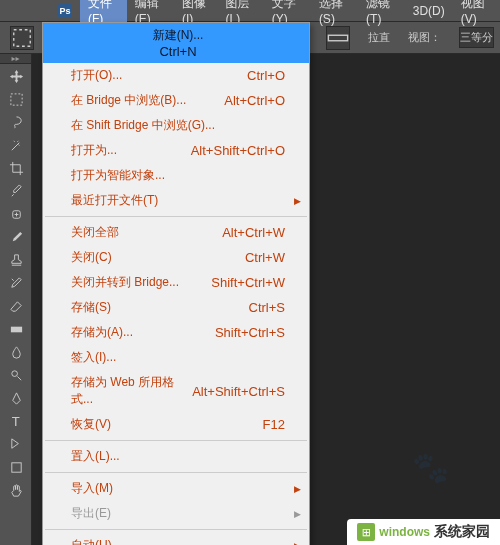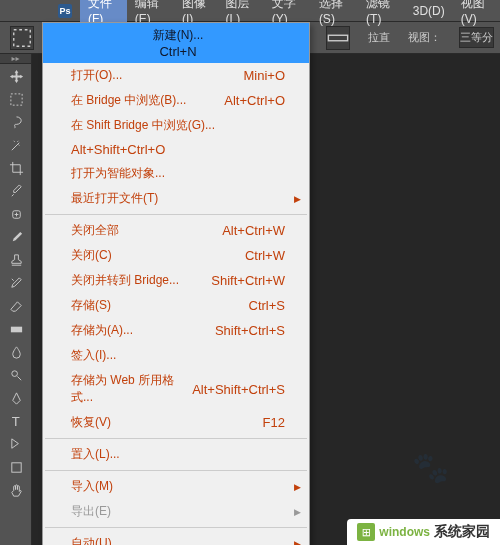--- a/index.html
+++ b/index.html
@@ -341,30 +341,31 @@
 
 <div class="canvas-area"></div>
 
 <div class="dropdown-menu" id="file-menu">
     <div class="menu-row highlighted">
       <span class="menu-label">新建(N)...</span>
       <span class="menu-shortcut">Ctrl+N</span>
     </div>
     <div class="menu-row">
       <span class="menu-label">打开(O)...</span>
-      <span class="menu-shortcut">Mini+O</span>
+      <span class="menu-shortcut">Ctrl+O</span>
     </div>
     <div class="menu-row">
       <span class="menu-label">在 Bridge 中浏览(B)...</span>
       <span class="menu-shortcut">Alt+Ctrl+O</span>
     </div>
     <div class="menu-row">
       <span class="menu-label">在 Shift Bridge 中浏览(G)...</span>
     </div>
     <div class="menu-row">
+      <span class="menu-label">打开为...</span>
       <span class="menu-shortcut">Alt+Shift+Ctrl+O</span>
     </div>
     <div class="menu-row">
       <span class="menu-label">打开为智能对象...</span>
     </div>
     <div class="menu-row">
       <span class="menu-label">最近打开文件(T)</span>
       <span class="submenu-arrow">▶</span>
     </div>
     <div class="menu-sep"></div>

